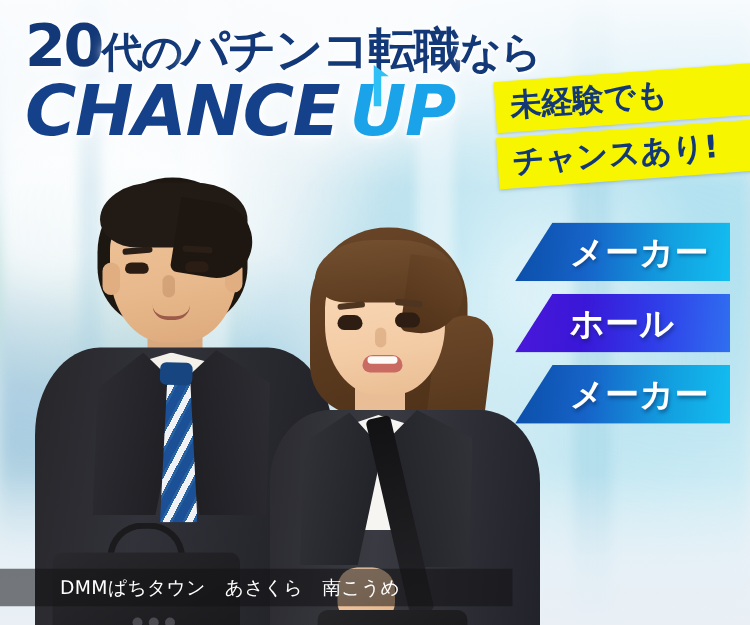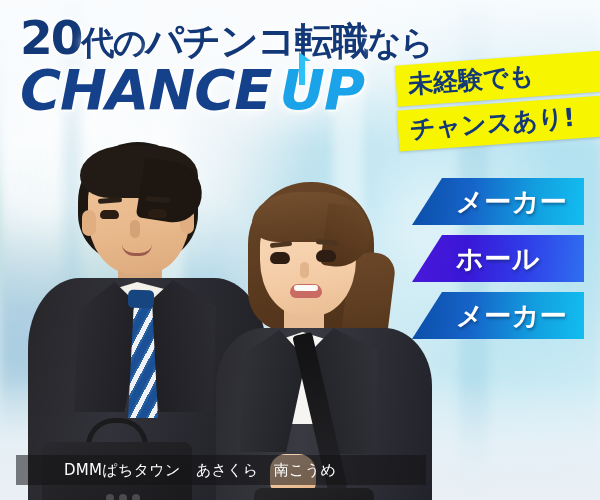--- a/index.html
+++ b/index.html
@@ -367,21 +367,21 @@
     color: #ffffff;
     white-space: nowrap;
     text-shadow: 1px 2px 3px rgba(10,30,70,0.45);
   }
   .cat-btn.theme-blue   { background: linear-gradient(95deg, #0b4ea8 0%, #1663c8 34%, #12a0e0 72%, #12bdf0 100%); }
   .cat-btn.theme-purple { background: linear-gradient(95deg, #4a18d8 0%, #3a17d8 32%, #2f3ce8 64%, #2f6ff0 100%); }
 
   
   .credit-bar {
     position: absolute;
-    left: 16px;
+    left: 0;
     top: 455px;
     width: 410px;
     height: 30px;
     background: rgba(18,18,20,0.55);
     display: flex;
     align-items: center;
     z-index: 60;
   }
   .credit-text {
     padding-left: 48px;

